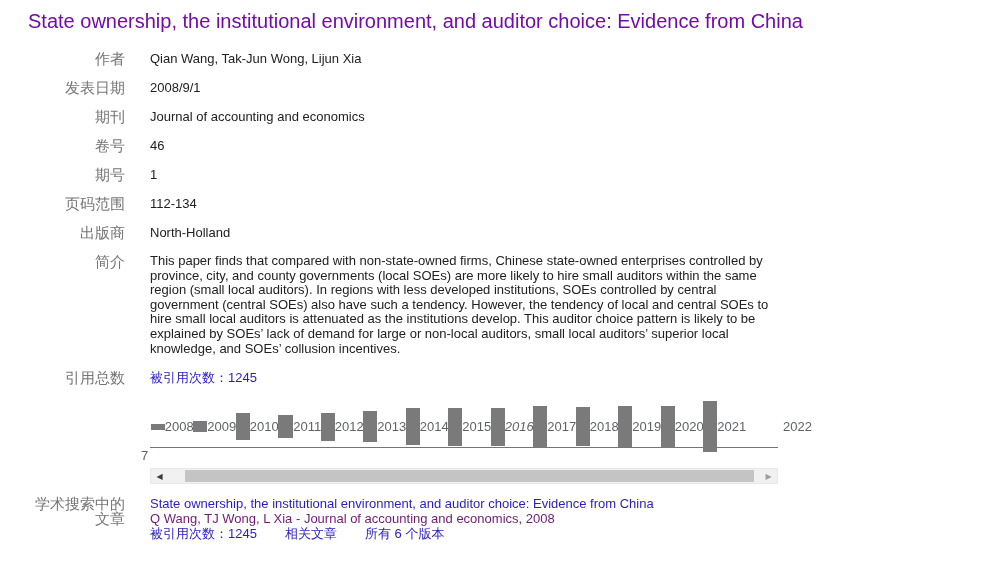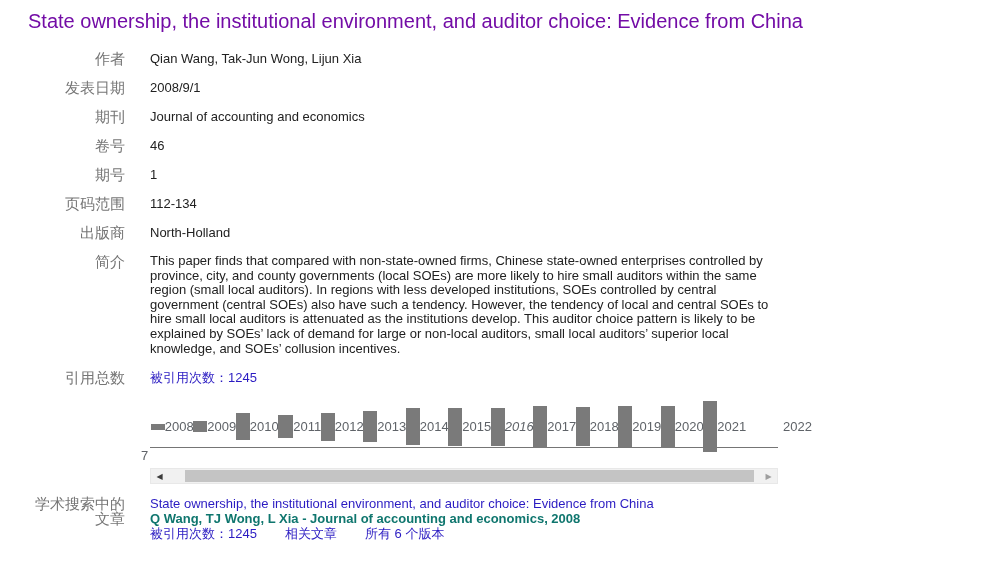--- a/index.html
+++ b/index.html
@@ -19,21 +19,21 @@
   .bar-label{font-size:13px;color:#5f6368;height:15px;line-height:15px;white-space:nowrap;}
   .clipped-label{position:absolute;bottom:0;left:-9px;height:15px;line-height:15px;font-size:13px;color:#5f6368;}
   
   .hscroll{display:flex;width:628px;height:16px;margin-top:5px;background:#f1f1f1;border:1px solid #e8e8e8;box-sizing:border-box;}
   .scroll-btn{width:17px;display:flex;align-items:center;justify-content:center;font-size:8px;color:#3c3c3c;cursor:pointer;user-select:none;}
   .scroll-btn.right-btn{color:#9e9e9e;}
   .scroll-track{flex:1;position:relative;cursor:pointer;}
   .scroll-thumb{position:absolute;top:1px;bottom:1px;left:17px;right:6px;background:#c4c4c4;cursor:pointer;}
   
   .bottom-line{font-size:13px;line-height:15px;}
-  .byline{color:#0f766e;font-weight:bold;}
+  .byline{color:#701a75;}
   .bottom-links a.link{margin-right:28px;display:inline-block;}
 </style>
 </head>
 <body>
 
 <div class="page">
 
   <a class="page-title">State ownership, the institutional environment, and auditor choice: Evidence from China</a>
 
   <div class="row">

